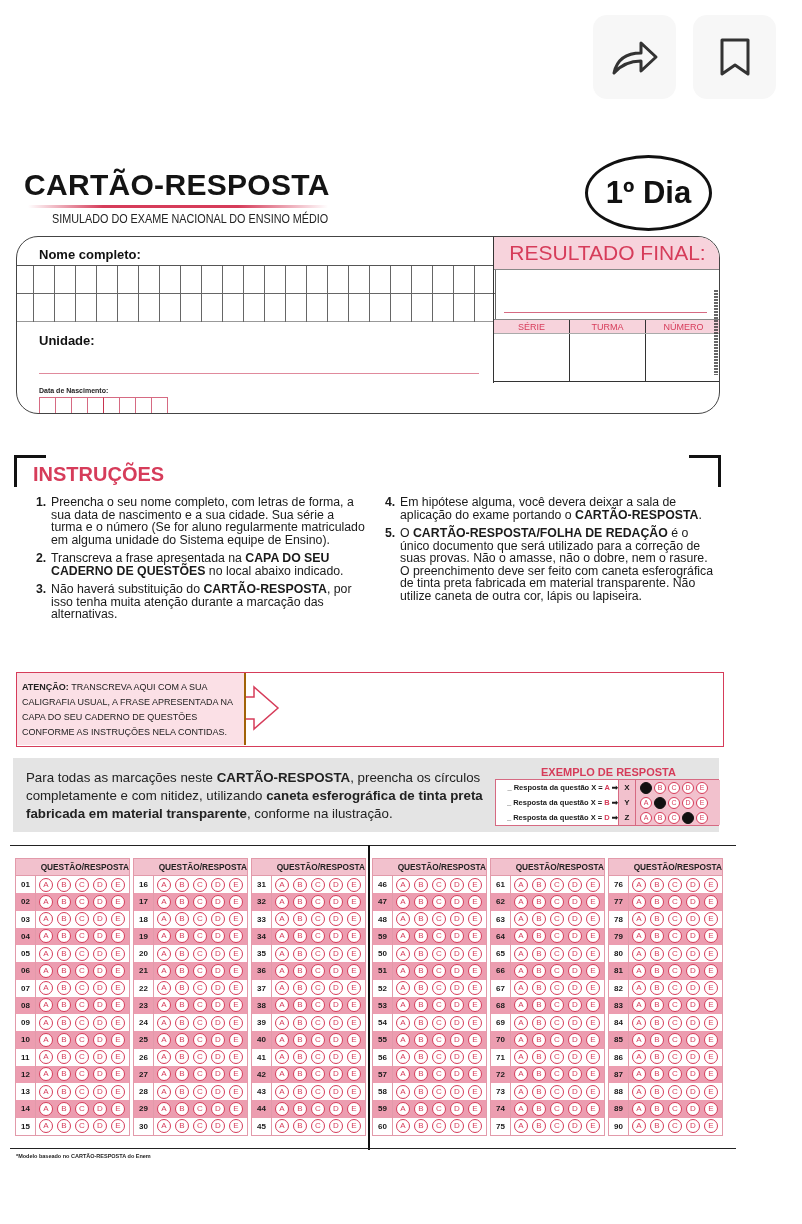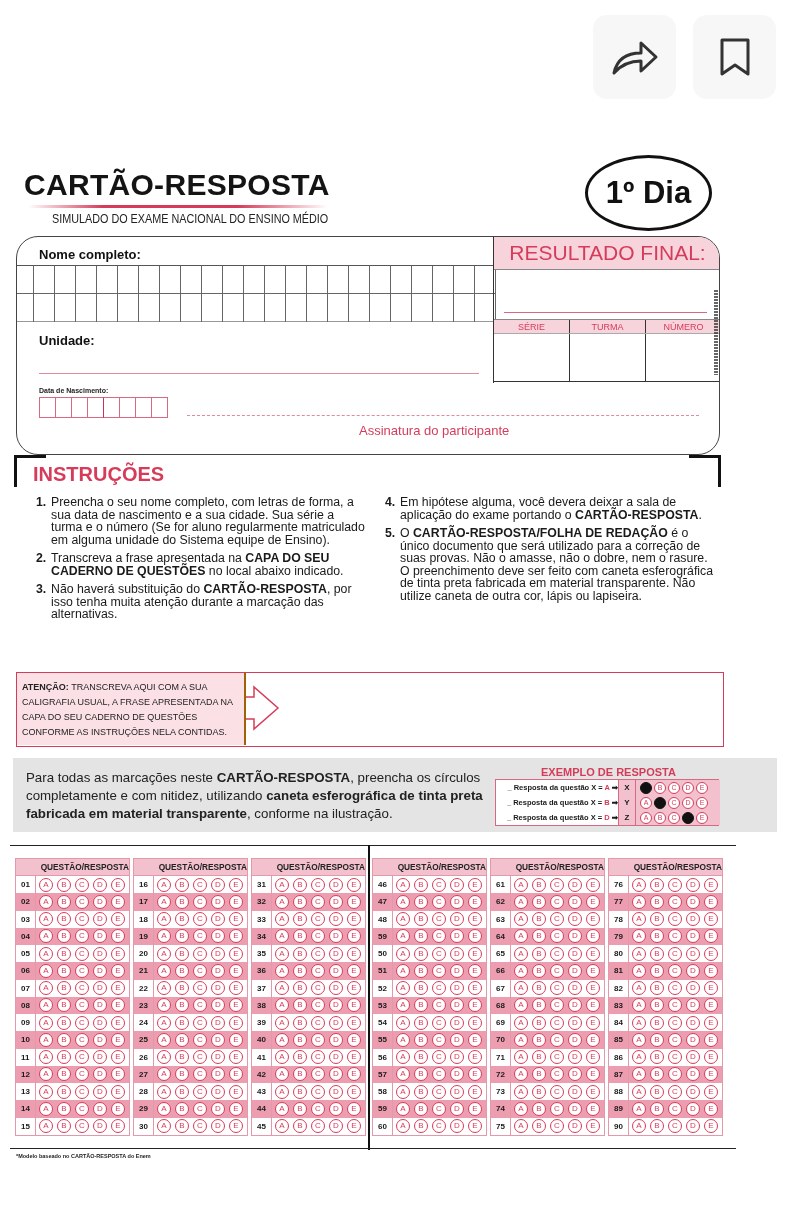--- a/index.html
+++ b/index.html
@@ -30,21 +30,21 @@
   }
   .day-badge {
     position: absolute; left: 585px; top: 155px; width: 127px; height: 76px;
     border: 3px solid #111; border-radius: 50%;
     display: flex; align-items: center; justify-content: center;
     font-size: 31px; font-weight: bold; color: #111;
   }
 
   
   .id-box {
-    position: absolute; left: 16px; top: 236px; width: 704px; height: 219px;
+    position: absolute; left: 16px; top: 236px; width: 704px; height: 178px;
     border: 1.5px solid #444; border-radius: 22px; overflow: hidden;
   }
   .name-label {
     position: absolute; left: 22px; top: 10px; font-size: 13px; font-weight: bold; color: #111;
   }
   .name-grid {
     position: absolute; left: 0; top: 28px; width: 476px; height: 57px;
     border-top: 1px solid #555; border-bottom: 1px solid #999;
     display: grid; grid-template-columns: 17px repeat(22, 21px); grid-template-rows: 28px 28px;
   }
@@ -104,21 +104,21 @@
   .attn-box {
     position: absolute; left: 0; top: 0; width: 229px; height: 72px;
     background: #fbe0e6; border-right: 2px solid #a16207;
     padding: 7px 0 0 5px; font-size: 9px; line-height: 15px; color: #222; text-transform: uppercase;
   }
   .attn-box b { font-weight: bold; }
   .attn-arrow { position: absolute; left: 229px; top: 12px; }
 
   
   .notice {
-    position: absolute; left: 13px; top: 758px; width: 764px; height: 74px; background: #e4e4e4;
+    position: absolute; left: 13px; top: 758px; width: 706px; height: 74px; background: #e4e4e4;
   }
   .notice-text {
     position: absolute; left: 13px; top: 11px; width: 470px;
     font-size: 13.3px; line-height: 18px; color: #222;
   }
   .notice-text b { font-weight: bold; }
   .example-title {
     position: absolute; left: 528px; top: 8px; font-size: 11px; color: #d63c5a; font-weight: bold;
   }
   .example-grid {

